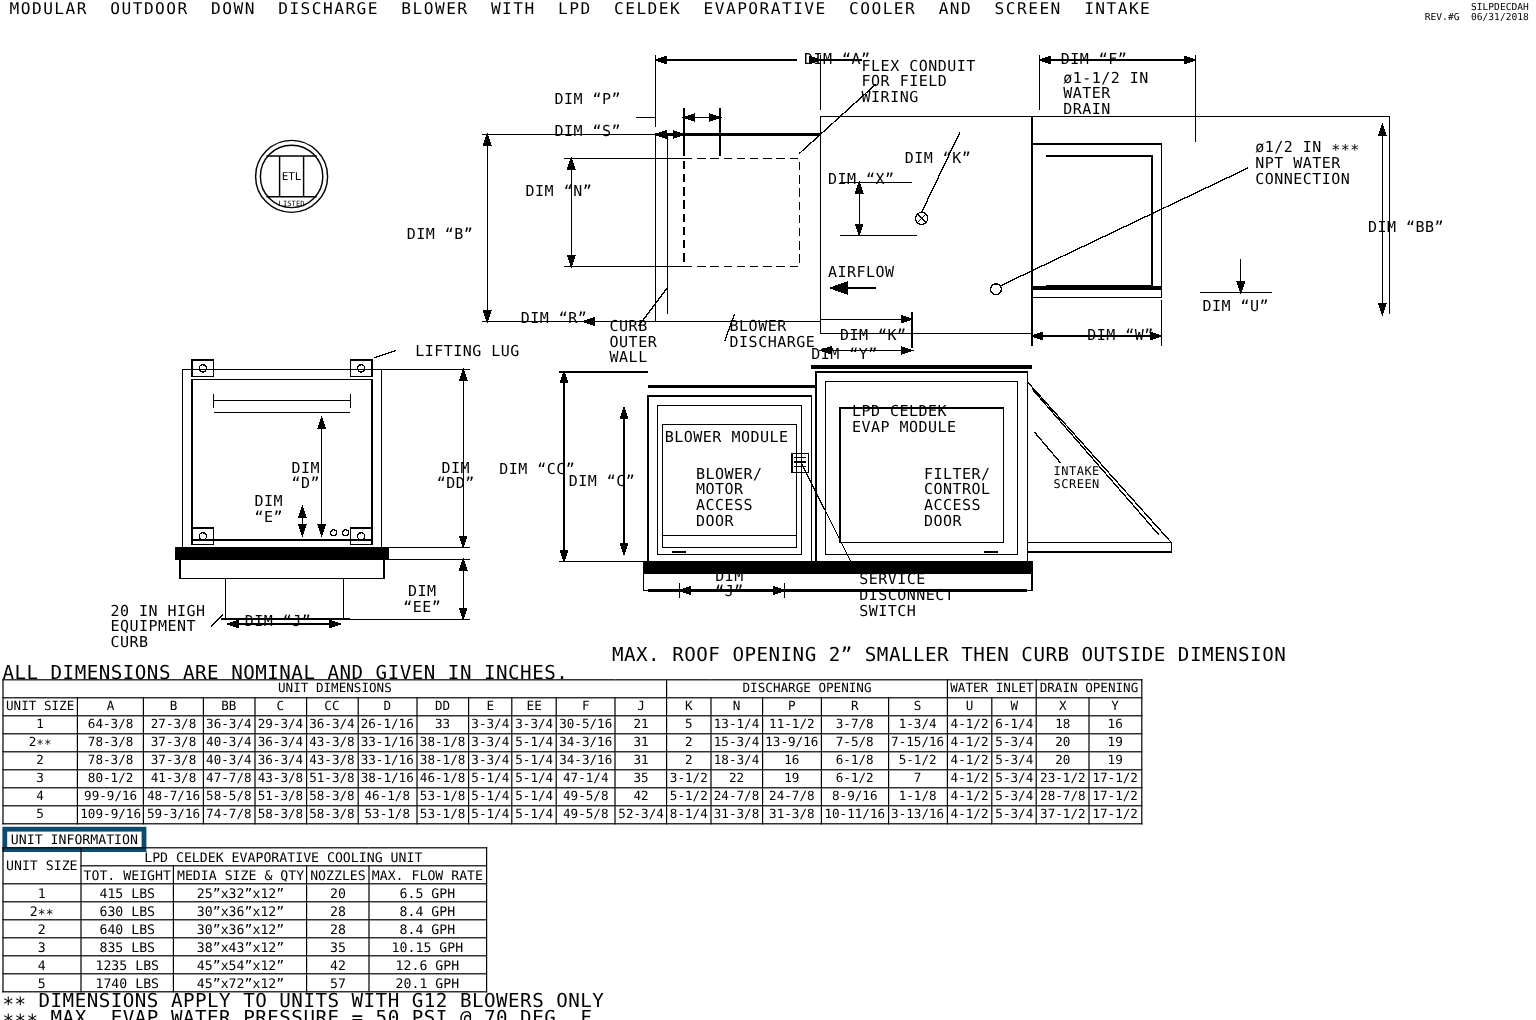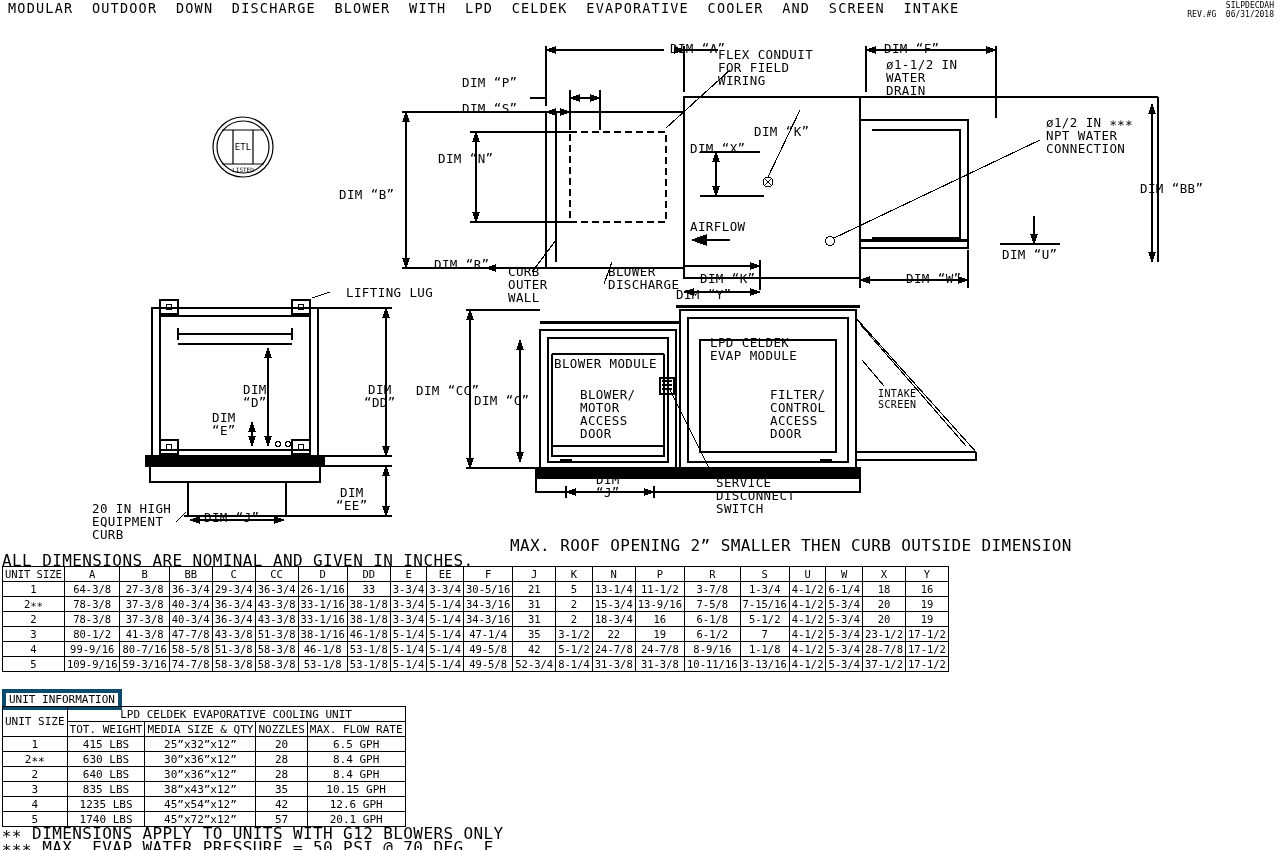--- a/index.html
+++ b/index.html
@@ -293,20 +293,26 @@
 SWITCH</div>
 <div class="lbl" style="left:596px;top:473px;text-align:center;">DIM
 “J”</div>
 
 <div class="note" style="left:510px;top:536px;">MAX. ROOF OPENING 2” SMALLER THEN CURB OUTSIDE DIMENSION</div>
 <div class="note" style="left:2px;top:551px;">ALL DIMENSIONS ARE NOMINAL AND GIVEN IN INCHES.</div>
 
 <table class="tbl1">
   <thead>
     <tr>
+      <td class="hdrband" colspan="12">UNIT DIMENSIONS</td>
+      <td class="hdrband" colspan="5">DISCHARGE OPENING</td>
+      <td class="hdrband" colspan="2">WATER INLET</td>
+      <td class="hdrband" colspan="2">DRAIN OPENING</td>
+    </tr>
+    <tr>
       <td>UNIT SIZE</td>
       <td>A</td>
       <td>B</td>
       <td>BB</td>
       <td>C</td>
       <td>CC</td>
       <td>D</td>
       <td>DD</td>
       <td>E</td>
       <td>EE</td>
@@ -412,21 +418,21 @@
         <td>6-1/2</td>
         <td>7</td>
         <td>4-1/2</td>
         <td>5-3/4</td>
         <td>23-1/2</td>
         <td>17-1/2</td>
     </tr>
     <tr>
       <td>4</td>
         <td>99-9/16</td>
-        <td>80-7/16</td>
+        <td>48-7/16</td>
         <td>58-5/8</td>
         <td>51-3/8</td>
         <td>58-3/8</td>
         <td>46-1/8</td>
         <td>53-1/8</td>
         <td>5-1/4</td>
         <td>5-1/4</td>
         <td>49-5/8</td>
         <td>42</td>
         <td>5-1/2</td>

